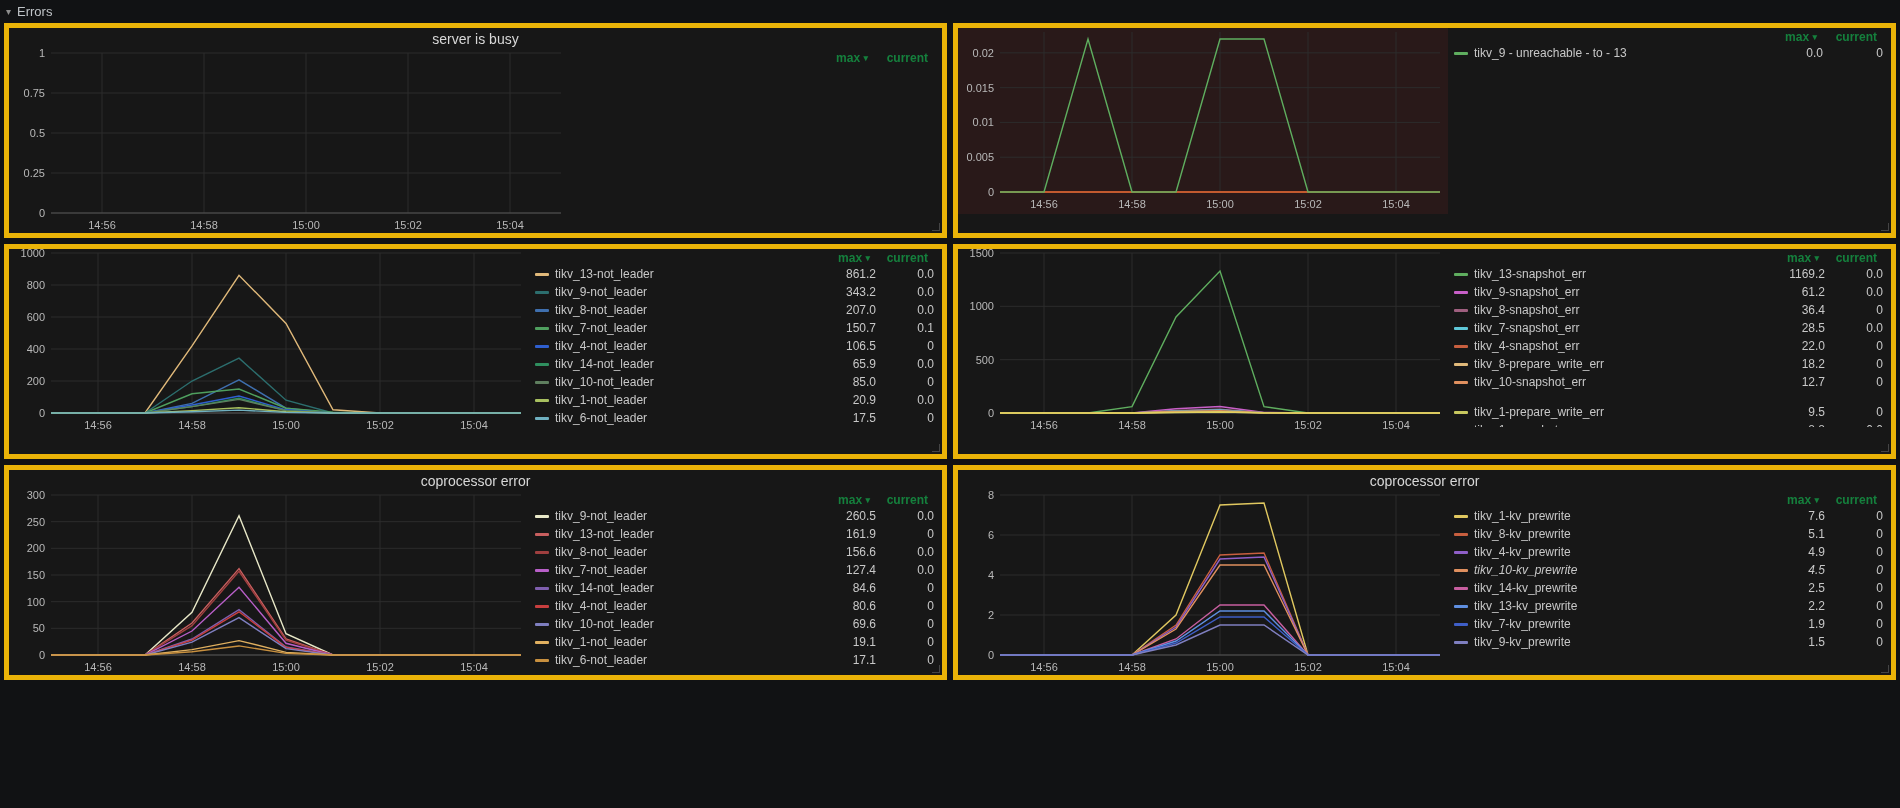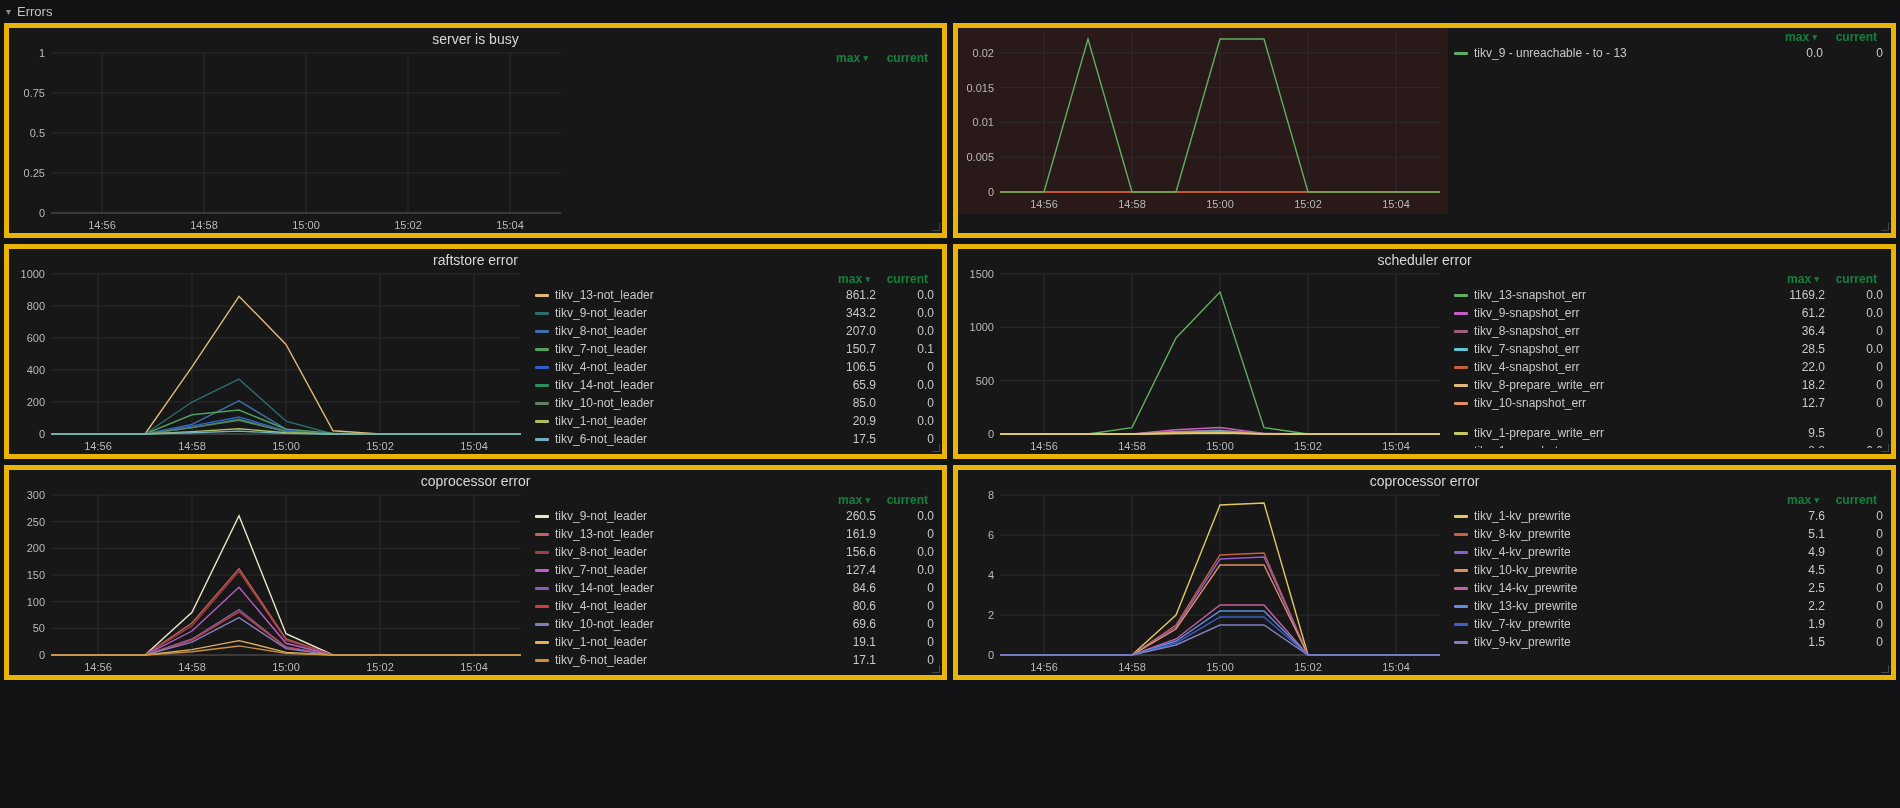--- a/index.html
+++ b/index.html
@@ -198,21 +198,20 @@
               </div>
               <div class="num">0.0</div>
               <div class="num">0</div>
             </div>
           </div>
         </div>
       </div>
       <div class="resize"></div>
     </div>
     <div class="panel">
-      <div class="panel-title"><span>raftstore error</span></div>
       <div class="panel-body">
         <div class="plot-col">
           <div class="chart-area" style="width: 520px;">
             <svg width="520" height="186" viewBox="0 0 520 186">
               <line class="gridline" x1="42" x2="512" y1="164" y2="164"></line>
               <text class="ytick-label" x="36" y="168" text-anchor="end">0</text>
               <line class="gridline" x1="42" x2="512" y1="132" y2="132"></line>
               <text class="ytick-label" x="36" y="136" text-anchor="end">200</text>
               <line class="gridline" x1="42" x2="512" y1="100" y2="100"></line>
               <text class="ytick-label" x="36" y="104" text-anchor="end">400</text>
@@ -323,21 +322,20 @@
               </div>
               <div class="num">17.5</div>
               <div class="num">0</div>
             </div>
           </div>
         </div>
       </div>
       <div class="resize"></div>
     </div>
     <div class="panel">
-      <div class="panel-title"><span>scheduler error</span></div>
       <div class="panel-body">
         <div class="plot-col">
           <div class="chart-area" style="width: 490px;">
             <svg width="490" height="186" viewBox="0 0 490 186">
               <line class="gridline" x1="42" x2="482" y1="164" y2="164"></line>
               <text class="ytick-label" x="36" y="168" text-anchor="end">0</text>
               <line class="gridline" x1="42" x2="482" y1="110.66666666666667" y2="110.66666666666667"></line>
               <text class="ytick-label" x="36" y="114.66666666666667" text-anchor="end">500</text>
               <line class="gridline" x1="42" x2="482" y1="57.33333333333334" y2="57.33333333333334"></line>
               <text class="ytick-label" x="36" y="61.33333333333334" text-anchor="end">1000</text>
@@ -639,21 +637,21 @@
               <div class="num">0</div>
             </div>
             <div class="legend-row" style="grid-template-columns: 1fr 46px 58px;">
               <div class="name-cell">
                 <span class="swatch" style="background: rgb(143, 95, 200);"></span>
                 <span>tikv_4-kv_prewrite</span>
               </div>
               <div class="num">4.9</div>
               <div class="num">0</div>
             </div>
-            <div class="legend-row" style="grid-template-columns: 1fr 46px 58px;">
+            <div class="legend-row" style="grid-template-columns: 1fr 46px 58px; font-style: italic;">
               <div class="name-cell">
                 <span class="swatch" style="background: rgb(224, 144, 95);"></span>
                 <span>tikv_10-kv_prewrite</span>
               </div>
               <div class="num">4.5</div>
               <div class="num">0</div>
             </div>
             <div class="legend-row" style="grid-template-columns: 1fr 46px 58px;">
               <div class="name-cell">
                 <span class="swatch" style="background: rgb(200, 95, 160);"></span>

